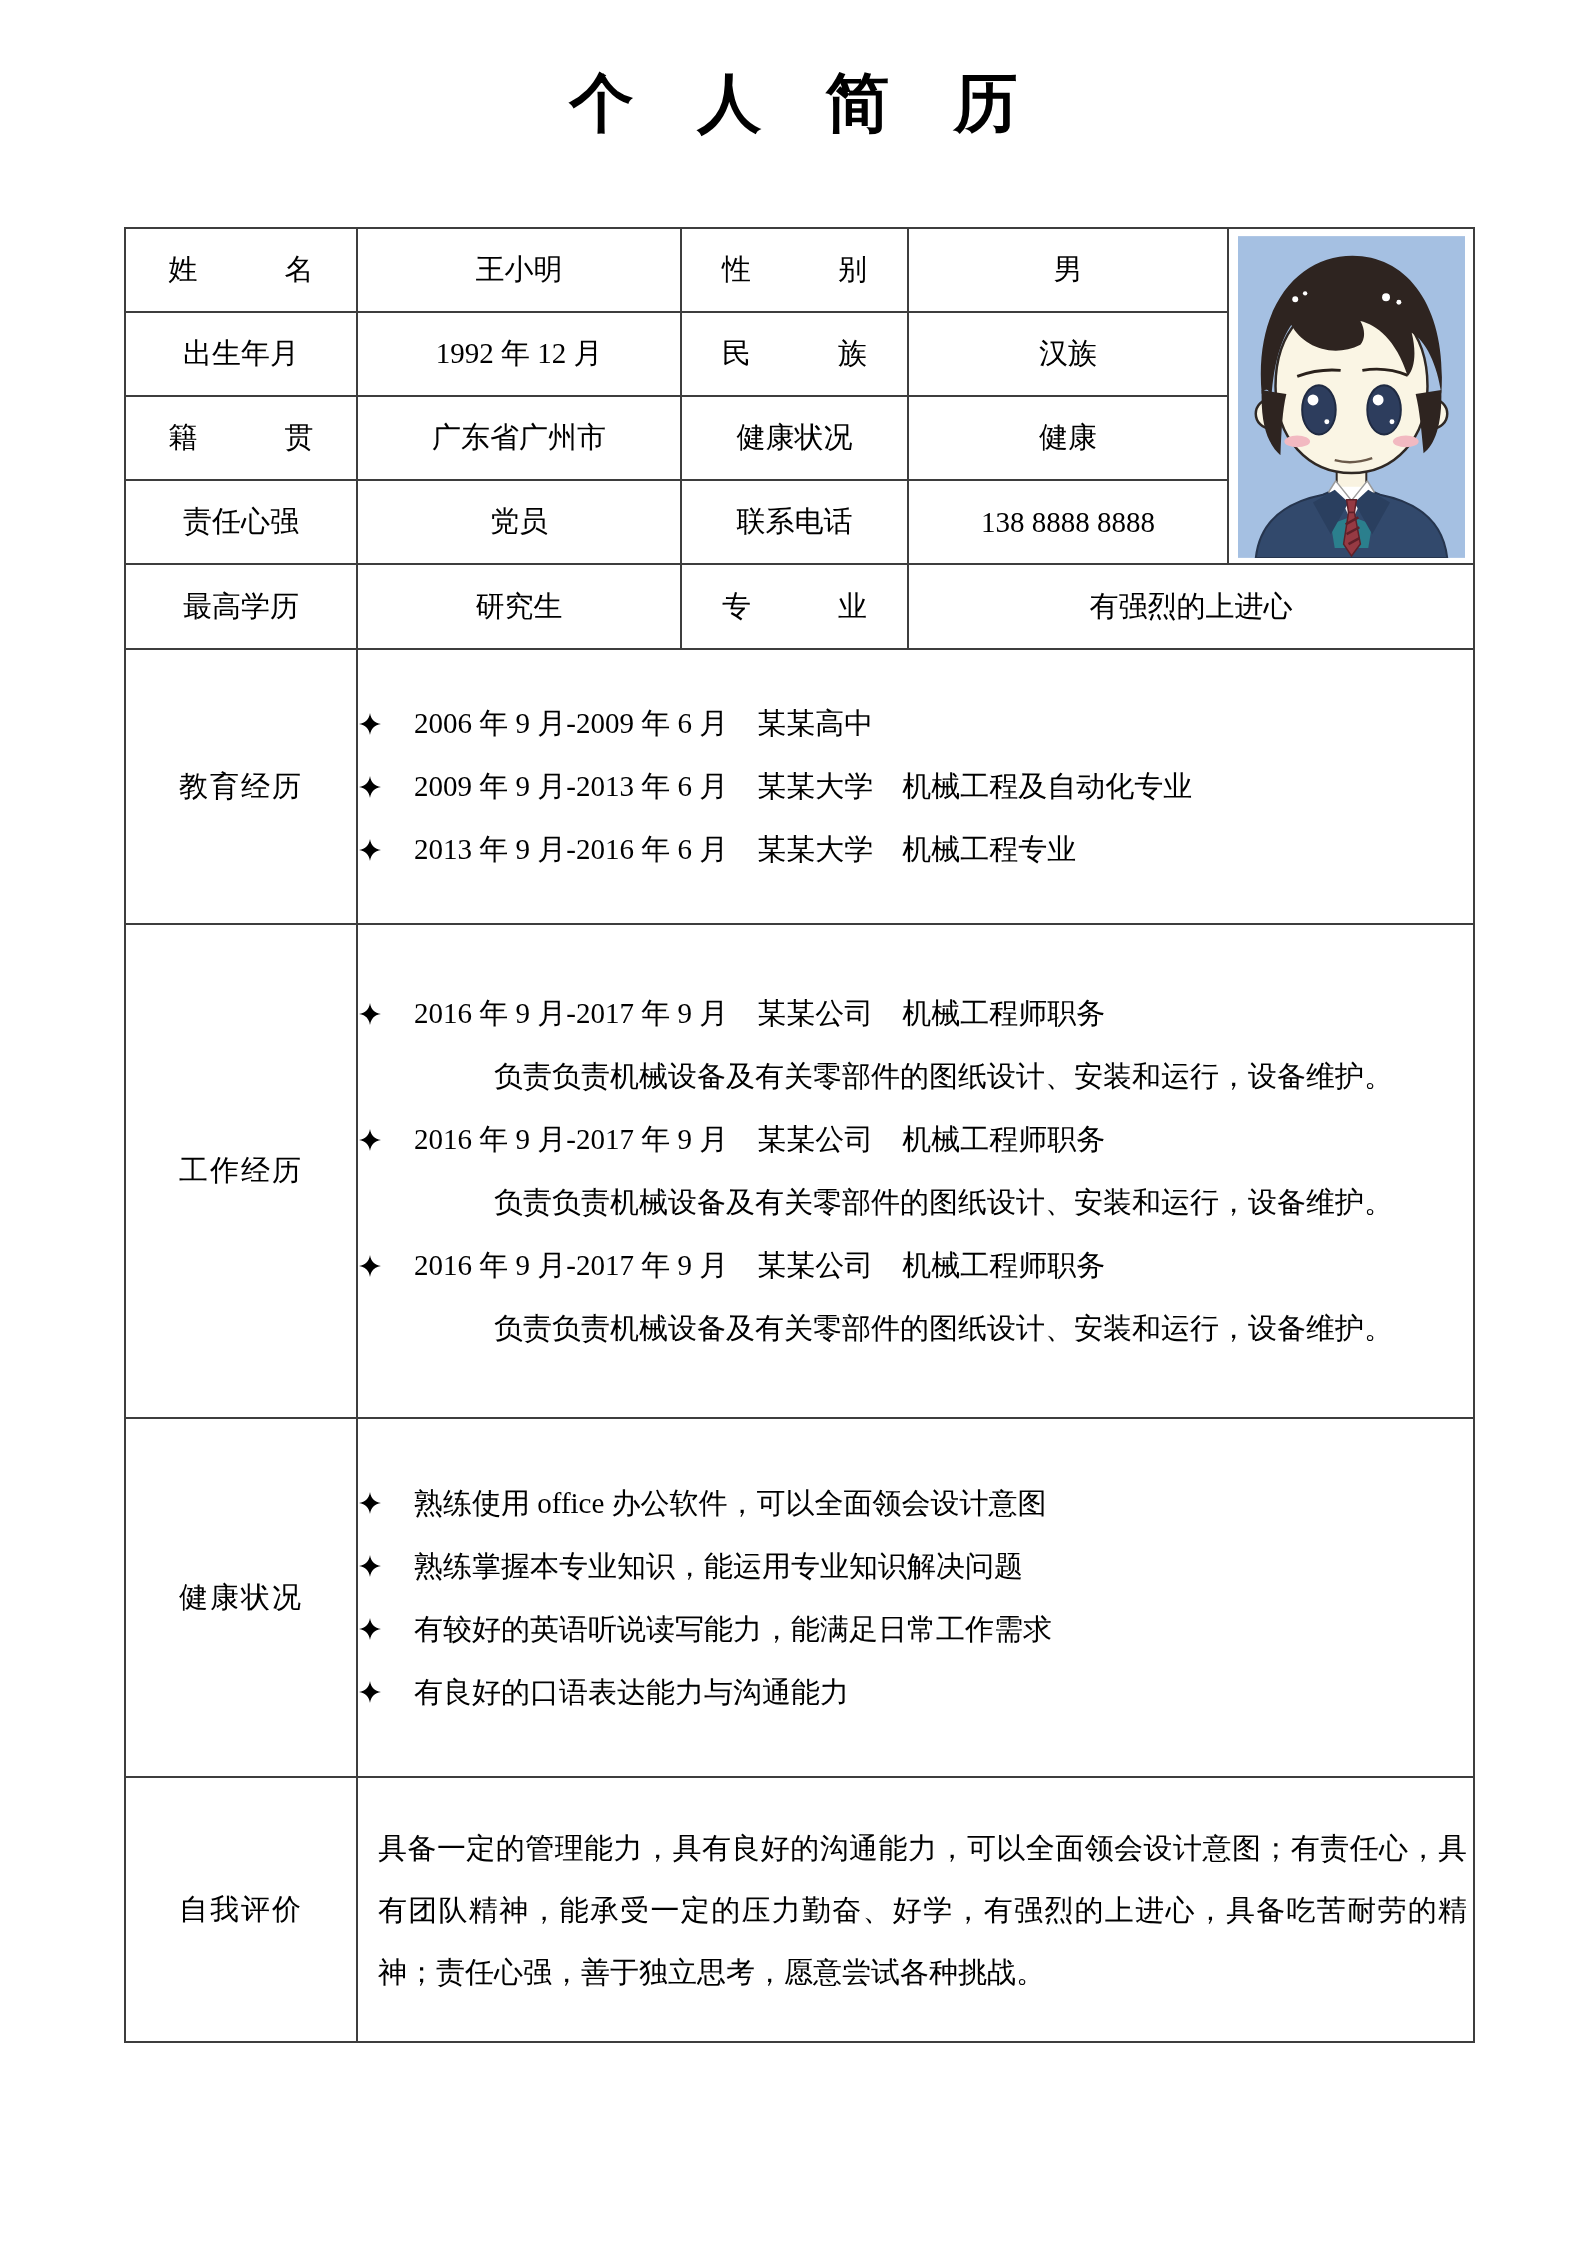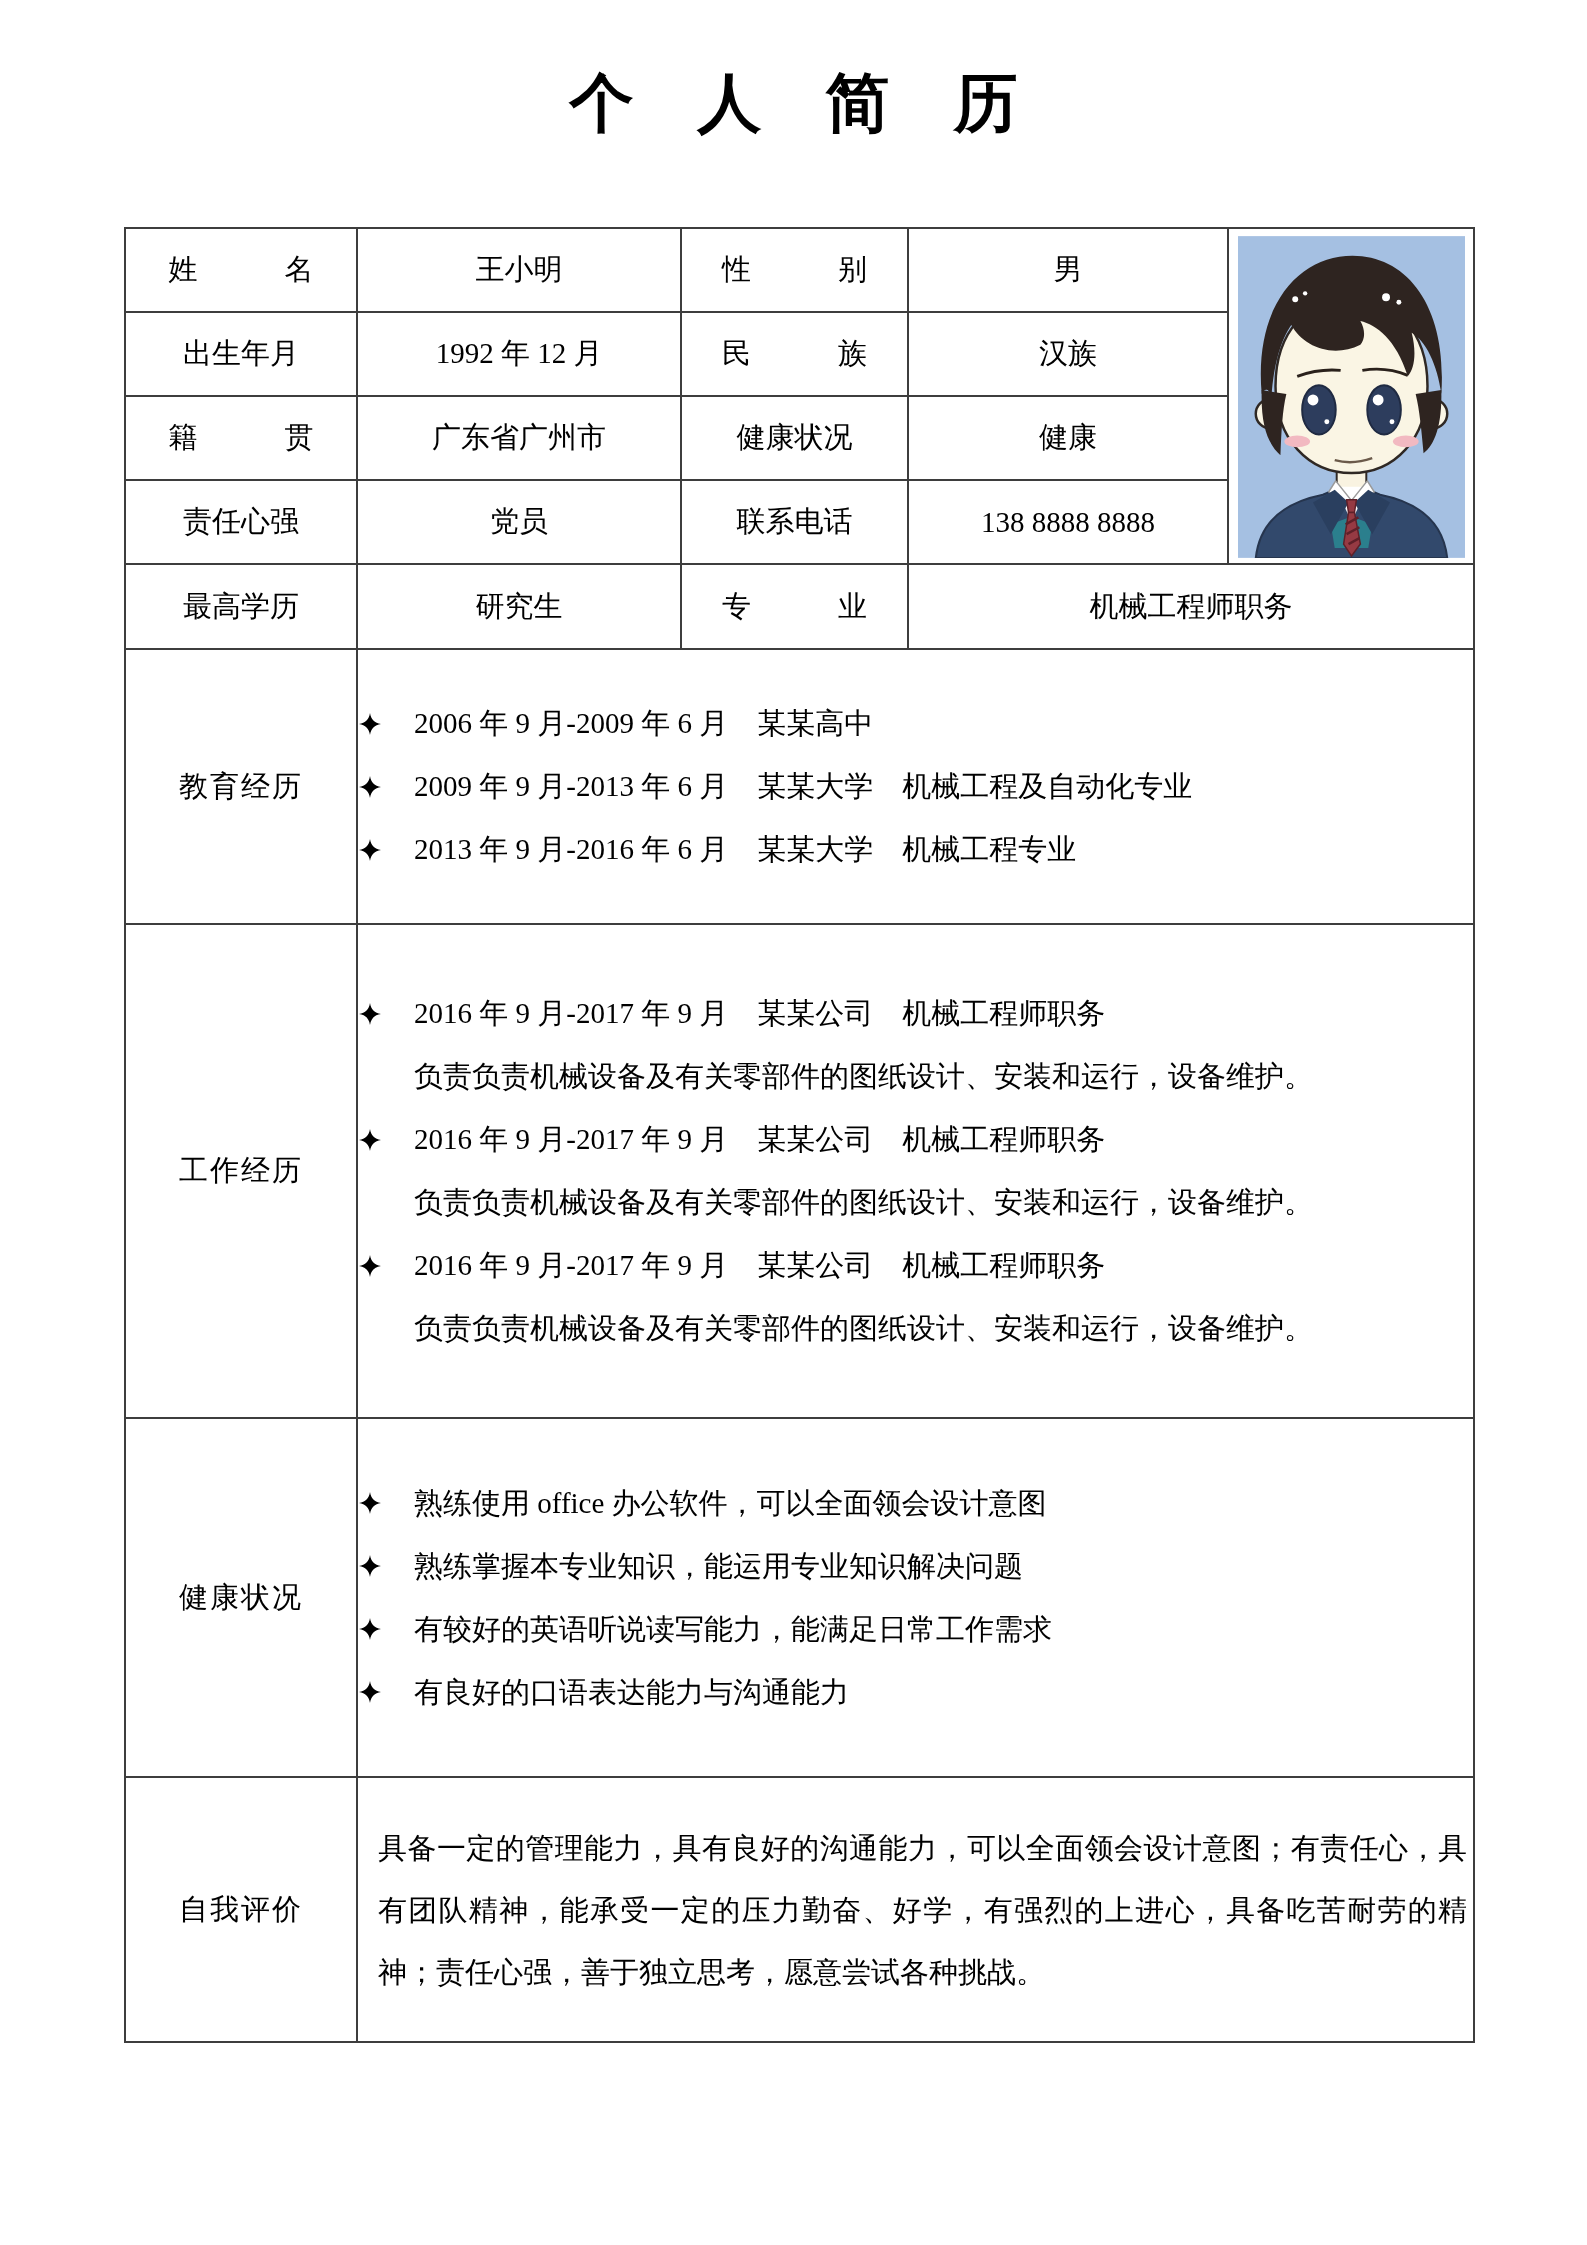--- a/index.html
+++ b/index.html
@@ -50,20 +50,21 @@
   }
   .bullet-row {
     display:flex;
     align-items:center;
     gap:32px;
     line-height:63px;
   }
   .desc-row {
     padding-left:56px;
     line-height:63px;
+    text-align:center;
   }
   svg.star { width:24px; height:24px; flex:0 0 auto; }
   .para {
     margin:0;
     padding:0 6px 0 20px;
     line-height:62px;
     text-align:justify;
   }
 </style>
 </head>
@@ -168,21 +169,21 @@
       <td class="lbl">责任心强</td>
       <td class="val">党员</td>
       <td class="lbl">联系电话</td>
       <td class="val">138 8888 8888</td>
     </tr>
 
     <tr class="rinfo r5">
       <td class="lbl">最高学历</td>
       <td class="val">研究生</td>
       <td class="lbl">专　　　业</td>
-      <td class="val" colspan="2">机械工程师职务</td>
+      <td class="val" colspan="2">有强烈的上进心</td>
     </tr>
 
     <tr style="height:275px">
       <td class="sec-lbl">教育经历</td>
       <td class="sec-content" colspan="4">
         <div class="bullet-row">
           <svg class="star" viewBox="0 0 24 24">
                 <use href="#star4"></use>
               </svg>
           <span>2006 年 9 月-2009 年 6 月　某某高中</span>

